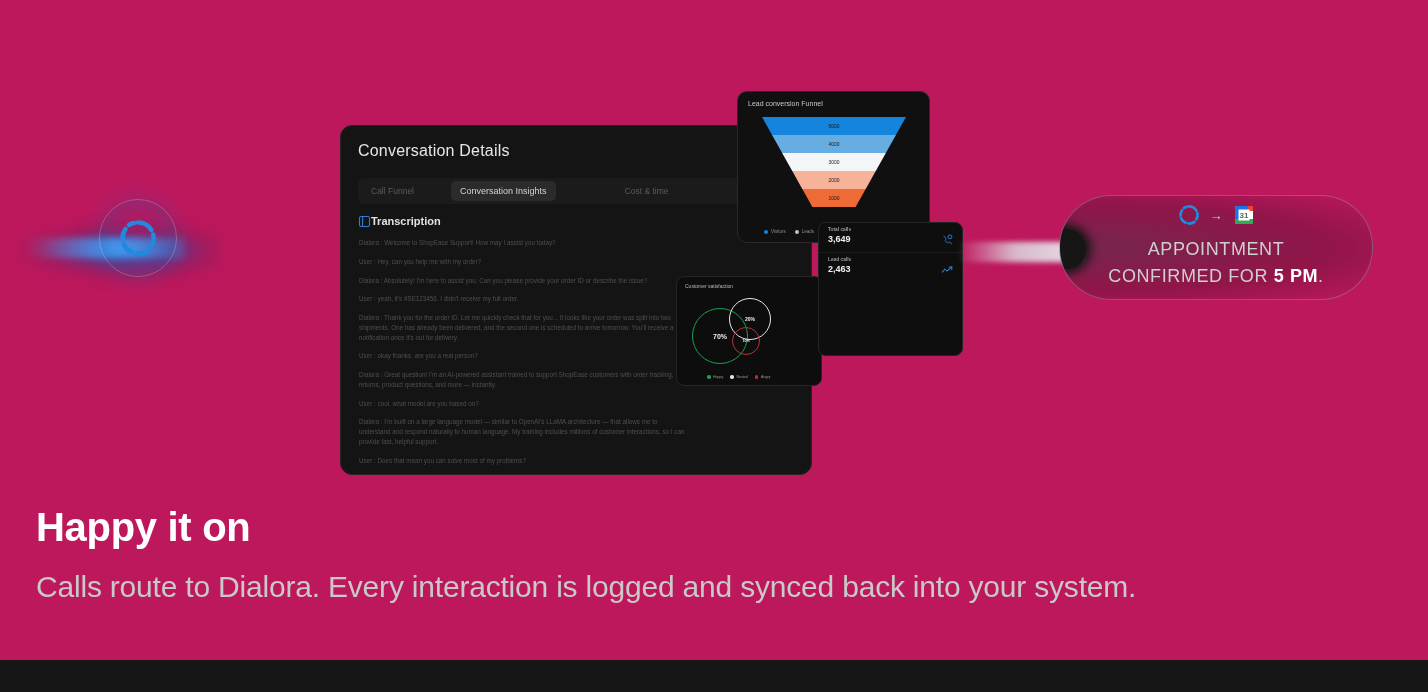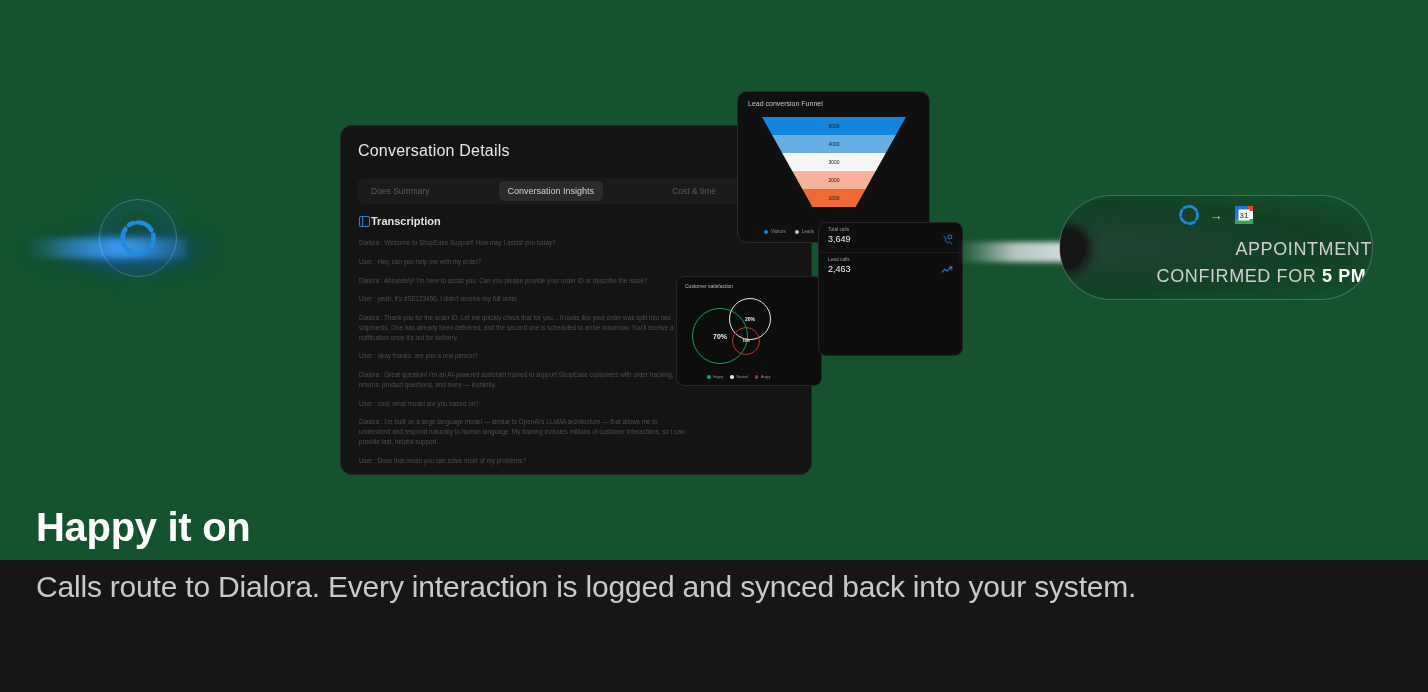--- a/index.html
+++ b/index.html
@@ -2,21 +2,21 @@
 <html><head>
 <meta charset="utf-8">
 <style>
   * { box-sizing: border-box; margin: 0; padding: 0; }
   html, body {
     width: 1428px; height: 692px;
     background: #161616;
     font-family: "Liberation Sans", sans-serif;
     overflow: hidden;
   }
-  .stage { position: relative; width: 1428px; height: 560px; background:#14532d; }
+  .stage { position: relative; width: 1428px; height: 660px; background:#be185d; }
 
   
   .beam-left {
     position:absolute; left:-10px; top:206px; width:230px; height:90px;
     background: radial-gradient(ellipse 120px 34px at 60% 50%, rgba(25,120,220,.85) 0%, rgba(18,80,170,.45) 38%, rgba(10,40,90,.12) 70%, rgba(0,0,0,0) 100%);
     filter: blur(5px);
   }
   .beam-left2 {
     position:absolute; left:25px; top:238px; width:160px; height:20px;
     background: linear-gradient(90deg, rgba(40,140,240,0) 0%, rgba(70,170,255,.85) 55%, rgba(70,170,255,.2) 100%);
@@ -42,21 +42,21 @@
   }
   .tabbar {
     position:absolute; left:17px; top:52px; right:0; height:26px;
     background:#1b1b1b; border-radius:6px; display:flex; align-items:center;
   }
   .tabbar .tab {
     font-size:8.5px; color:#5a5a5a; padding:5px 9px; border-radius:5px;
     white-space:nowrap;
   }
   .tabbar .tab.spacer1 { margin-left:4px; }
-  .tabbar .tab.active { background:#2b2b2b; color:#d4d4d4; font-size:9px; margin-left:60px; }
+  .tabbar .tab.active { background:#2b2b2b; color:#d4d4d4; font-size:9px; margin-left:28px; }
   .tabbar .tab.t3 { margin-left:60px; }
   .tabbar .tab.t4 { margin-left:56px; }
 
   .trans-head { position:absolute; left:17px; top:88px; display:flex; align-items:center; gap:0; }
   .trans-head .doc-ic { width:13px; height:13px; }
   .trans-head .lbl { font-size:11px; color:#e2e2e2; font-weight:600; }
 
   .transcript { position:absolute; left:18px; top:112px; width:330px; }
   .transcript p {
     font-size:6.3px; line-height:1.55; color:#4f4f4f; margin-bottom:9px;
@@ -100,21 +100,21 @@
   .venn .v-lbl.xs { font-size:3.6px; font-weight:600; }
   .sat-legend { position:absolute; left:30px; bottom:6px; display:flex; gap:7px; }
   .sat-legend .li { display:flex; align-items:center; gap:2.5px; font-size:3.6px; color:#9a9a9a; filter:blur(.2px); }
   .sat-legend .dot { width:3.5px; height:3.5px; border-radius:50%; }
 
   
   .card-metrics {
     position:absolute; left:818px; top:222px; width:145px; height:134px;
     background:#0e0e0e; border:1px solid #242424; border-radius:8px;
   }
-  .metric { position:relative; height:30px; padding:4px 9px; border-bottom:1px solid #1d1d1d; }
+  .metric { position:relative; height:30px; padding:4px 9px; border-bottom:1px solid #1d1d1d;font-weight:bold; }
   .metric:last-child { border-bottom:none; }
   .metric .k { font-size:4.8px; color:#9b9b9b; filter:blur(.15px); }
   .metric .v { font-size:9px; color:#f0f0f0; margin-top:2px; }
   .metric .ic { position:absolute; right:9px; top:9px; width:12px; height:12px; color:#2f7fd0; }
 
   
   .beam-right {
     position:absolute; left:958px; top:242px; width:125px; height:20px;
     background: linear-gradient(90deg, rgba(230,230,230,0) 0%, rgba(225,228,232,.75) 45%, rgba(235,238,242,.92) 100%);
     filter: blur(2.4px);
@@ -129,21 +129,21 @@
     border:1px solid rgba(150,160,172,.42); border-radius:52px;
     background: radial-gradient(ellipse at 10% 50%, rgba(45,52,60,.5) 0%, rgba(14,14,14,.25) 60%, rgba(10,10,10,0) 100%);
     overflow:hidden;
   }
   .callout .hole { position:absolute; left:-14px; top:33px; width:40px; height:40px; border-radius:50%; background:#161616; box-shadow:0 0 10px 5px #161616; }
   .callout-icons { position:absolute; left:0; right:0; top:8px; display:flex; align-items:center; justify-content:center; gap:10px; }
   .callout-icons .mini-logo { width:22px; height:22px; }
   .callout-icons .arrow { color:#cfcfcf; font-size:13px; line-height:1; }
   .gcal { width:22px; height:22px; }
   .callout-text {
-    position:absolute; left:0; right:0; top:40px; text-align:right;
+    position:absolute; left:0; right:0; top:40px; text-align:center;
     font-size:18px; line-height:1.48; color:#cfcfcf; letter-spacing:.6px;
   }
   .callout-text b { color:#ffffff; font-weight:700; }
 
   
   .headline {
     position:absolute; left:36px; top:505px;
     font-size:40px; font-weight:700; color:#ffffff; letter-spacing:-.3px;
   }
   .subhead {
@@ -169,21 +169,21 @@
         <path d="M4.6 21 A15.5 15.5 0 0 1 7.5 11"></path>
         <path d="M11 7 A15.5 15.5 0 0 1 16 5.1"></path>
       </g>
     </svg>
   </div>
 
   <div class="panel-main">
     <div class="title">Conversation Details</div>
 
     <div class="tabbar">
-      <div class="tab spacer1">Does Summary</div>
+      <div class="tab spacer1">Call Funnel</div>
       <div class="tab active">Conversation Insights</div>
       <div class="tab t3">Cost &amp; time</div>
       <div class="tab t4">Tech</div>
     </div>
 
     <div class="trans-head">
       <span class="doc-ic">
         <svg viewBox="0 0 13 13" width="13" height="13" fill="none" stroke="#2f7fd0" stroke-width="1.1">
           <rect x="1.5" y="1.5" width="10" height="10" rx="1.6"></rect>
           <path d="M4.6 1.8 v9.4"></path>

